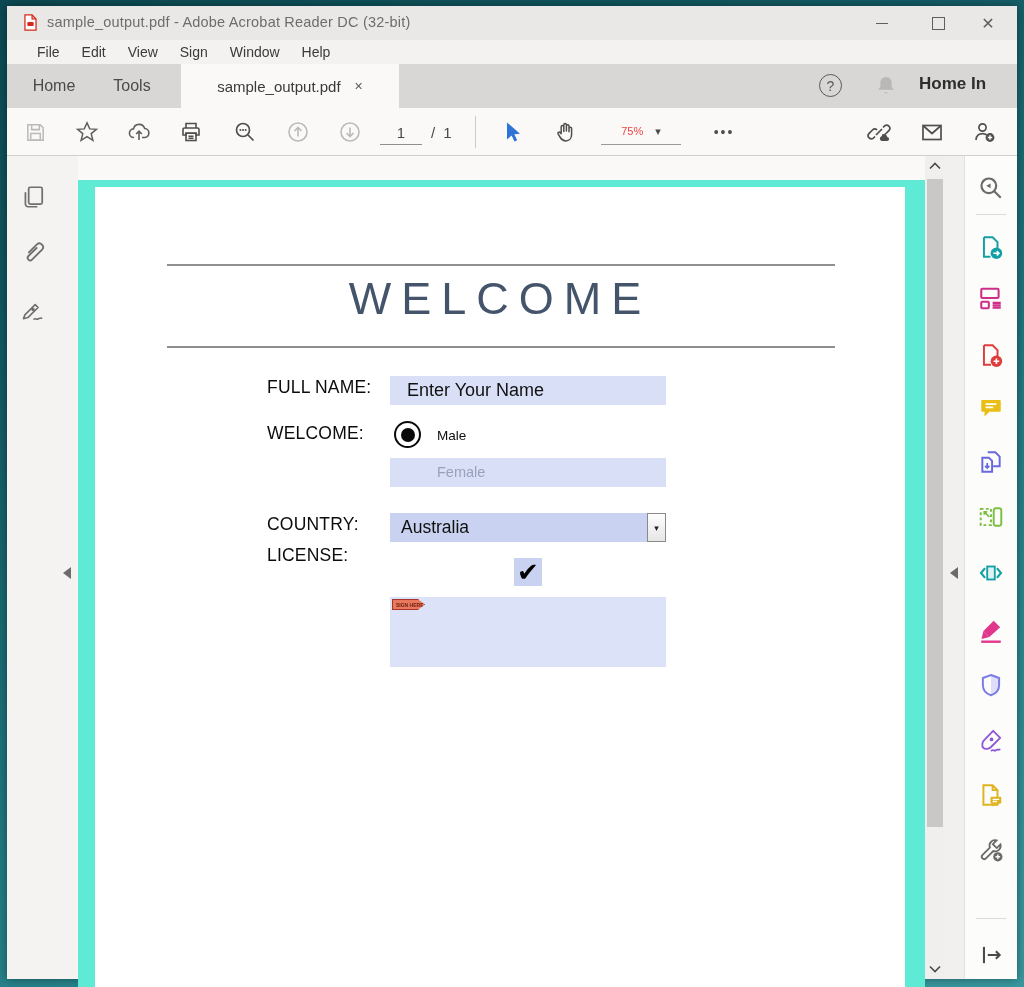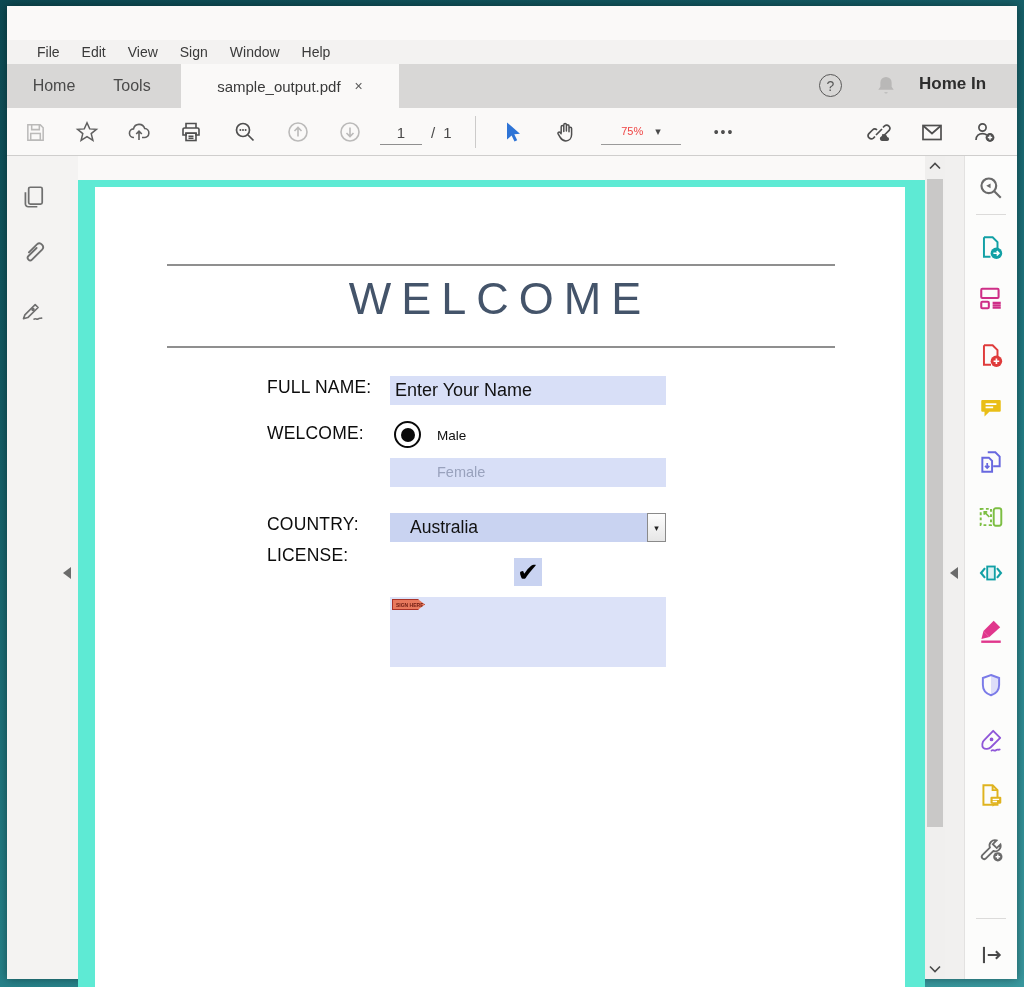--- a/index.html
+++ b/index.html
@@ -58,42 +58,61 @@
   #right-rail{position:absolute;left:957px;top:0;width:53px;height:100%;background:#fcfcfb;border-left:1px solid #e3e2e1;box-sizing:border-box;}
   .tool-icon{position:absolute;left:13px;width:26px;height:26px;}
   .rail-divider{position:absolute;left:11px;width:30px;height:0;border-top:1px solid #dcdbda;}
   .collapse-left{width:0;height:0;border-top:6px solid transparent;border-bottom:6px solid transparent;border-right:8px solid #6b6b6b;}
   
   .rule{position:absolute;left:72px;width:668px;height:0;border-top:2px solid #8f8f8f;}
   #welcome{position:absolute;left:0;top:86px;width:100%;text-align:center;font-size:45px;font-weight:200;
     letter-spacing:10px;color:#44546a;}
   .form-label{position:absolute;left:172px;font-size:17.5px;font-weight:500;color:#0c0c0c;letter-spacing:.2px;}
   .lav-field{position:absolute;background:#d8dff7;}
-  #name-field{left:295px;top:189px;width:276px;height:29px;font-size:18px;color:#111;line-height:29px;padding-left:5px;box-sizing:border-box;}
+  #name-field{left:295px;top:189px;width:276px;height:29px;font-size:18px;color:#111;line-height:29px;padding-left:17px;box-sizing:border-box;}
   #radio-male{position:absolute;left:299px;top:234px;width:27px;height:27px;border:2.4px solid #0a0a0a;border-radius:50%;box-sizing:border-box;}
   #radio-male .dot{position:absolute;left:50%;top:50%;width:14px;height:14px;margin:-7px 0 0 -7px;border-radius:50%;background:#0a0a0a;}
   #male-label{position:absolute;left:342px;top:241px;font-size:13.5px;font-weight:400;color:#101010;}
   #female-field{left:295px;top:271px;width:276px;height:29px;font-size:14.5px;color:#99a2bd;line-height:29px;padding-left:47px;box-sizing:border-box;}
-  #country-field{left:295px;top:326px;width:257px;height:29px;background:#c9d3f1;font-size:17.5px;color:#111;line-height:28px;padding-left:20px;box-sizing:border-box;}
+  #country-field{left:295px;top:326px;width:257px;height:29px;background:#c9d3f1;font-size:17.5px;color:#111;line-height:28px;padding-left:11px;box-sizing:border-box;}
   #combo-btn{position:absolute;left:552px;top:326px;width:19px;height:29px;background:linear-gradient(#fdfdfd,#e6e6e6);
     border:1px solid #8a8a8a;box-sizing:border-box;display:flex;align-items:center;justify-content:center;font-size:9px;color:#222;}
   #license-check{position:absolute;left:419px;top:371px;width:28px;height:28px;background:#c9d3f1;
     display:flex;align-items:center;justify-content:center;font-size:26px;font-weight:700;color:#000;}
   #sig-field{left:295px;top:410px;width:276px;height:70px;background:#dce2f8;}
   #sign-tag{position:absolute;left:2px;top:2px;width:33px;height:11px;background:#e8795d;border:1px solid #a93328;box-sizing:border-box;
     clip-path:polygon(0 0,78% 0,100% 50%,78% 100%,0 100%);overflow:hidden;
     font-size:5px;font-weight:700;color:#6e1c12;line-height:10px;padding-left:3px;white-space:nowrap;}
   svg{display:block;}
 </style>
 </head>
 <body>
 
 <div id="desktop">
 <div id="window">
 
+  <div id="titlebar">
+    <span class="abs" style="left:14px;top:7px;">
+      <svg width="19" height="19" viewBox="0 0 24 24">
+            <path d="M5 2.5h9l5 5v14H5z" fill="#fff" stroke="#d6281e" stroke-width="1.6"></path>
+            <path d="M14 2.5v5h5" fill="none" stroke="#d6281e" stroke-width="1.6"></path>
+            <rect x="8" y="11.5" width="8" height="5" rx="1" fill="#d6281e"></rect>
+          </svg>
+    </span>
+    <span class="title">sample_output.pdf - Adobe Acrobat Reader DC (32-bit)</span>
+    <div class="winbtn" id="btn-min">
+          <span class="bar"></span>
+        </div>
+    <div class="winbtn" id="btn-max">
+          <span class="sq"></span>
+        </div>
+    <div class="winbtn" id="btn-close">
+          <span>✕</span>
+        </div>
+  </div>
 
   <div id="menubar">
     <span class="menu-item">File</span>
     <span class="menu-item">Edit</span>
     <span class="menu-item">View</span>
     <span class="menu-item">Sign</span>
     <span class="menu-item">Window</span>
     <span class="menu-item">Help</span>
   </div>
 

